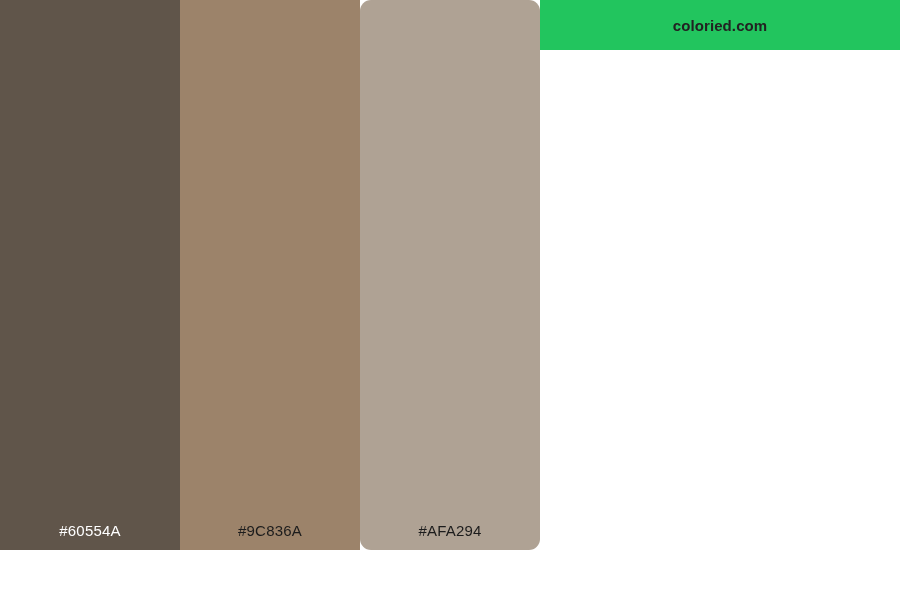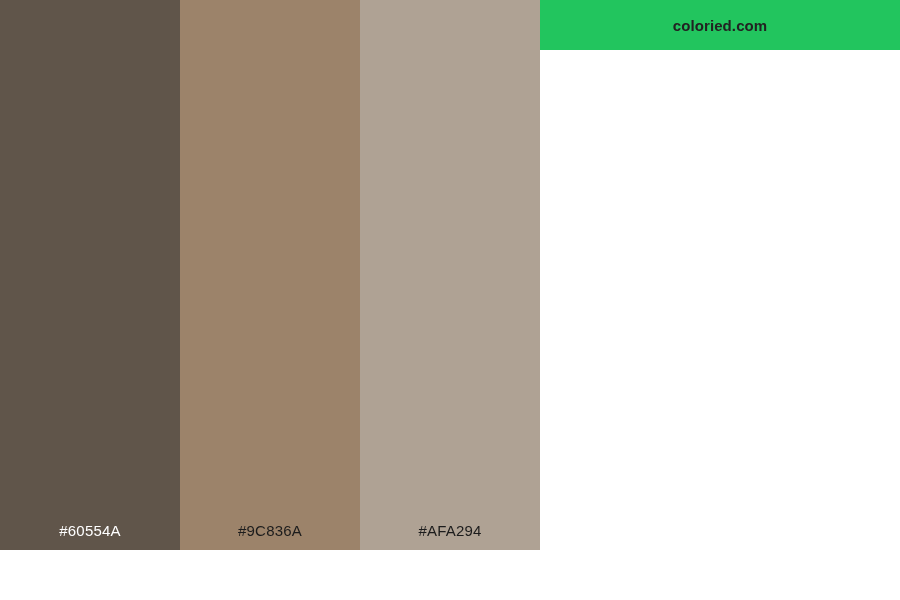--- a/index.html
+++ b/index.html
@@ -79,21 +79,21 @@
   <div class="swatch-strip">
 
     <div class="swatch" style="background-color: rgb(96, 85, 74);">
       <span class="swatch-label label-light">#60554A</span>
     </div>
 
     <div class="swatch" style="background-color: rgb(156, 131, 106);">
       <span class="swatch-label label-dark">#9C836A</span>
     </div>
 
-    <div class="swatch" style="background-color: rgb(175, 162, 148);">
+    <div class="swatch" style="background-color: rgb(175, 162, 148); border-radius: 11px;">
       <span class="swatch-label label-dark">#AFA294</span>
     </div>
 
 
 
   </div>
 
   <div class="footer" style="background-color: #22c55e;">
     <span class="footer-brand" style="color: rgb(34, 34, 34);">coloried.com</span>
   </div>

